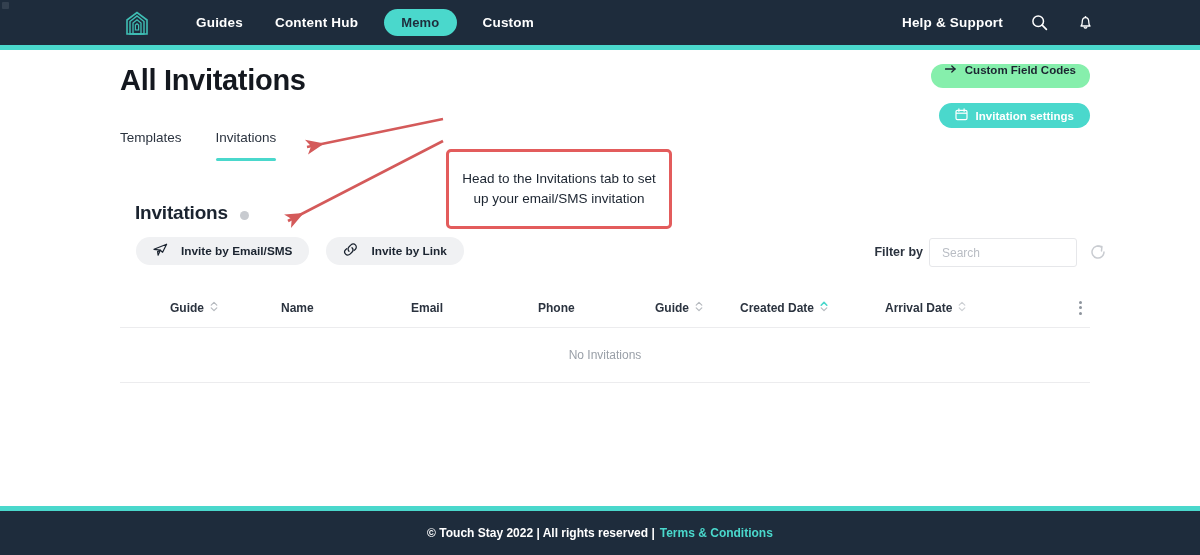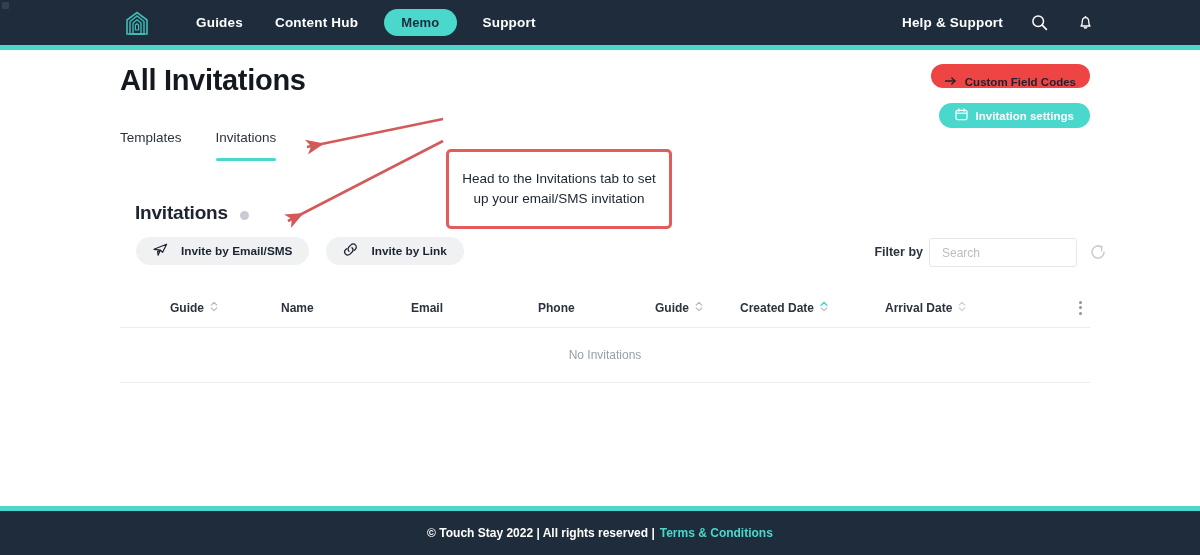--- a/index.html
+++ b/index.html
@@ -130,31 +130,31 @@
     height: 3px;
     background: #4ad8cc;
     border-radius: 2px;
   }
 
   
   .btn-custom-field {
     position: absolute;
     right: 110px;
     top: 14px;
-    background: #ef4444;
+    background: #86efac;
     border: none;
     border-radius: 15px;
     height: 24px;
     padding: 0 14px;
     font-family: inherit;
     font-size: 11.5px;
     font-weight: bold;
     color: #1b2430;
     display: flex;
-    align-items: flex-end;
+    align-items: flex-start;
     gap: 8px;
     cursor: pointer;
   }
   .btn-invitation-settings {
     position: absolute;
     right: 110px;
     top: 53px;
     background: #4ad8cc;
     border: none;
     border-radius: 15px;
@@ -385,21 +385,21 @@
       <path d="M7 12.5 L14 7 L21 12.5 L21 25 L7 25 Z" fill="none" stroke="#3fbfb5" stroke-width="1.4"></path>
       <path d="M10 14 L14 10.8 L18 14 L18 25 L10 25 Z" fill="none" stroke="#3fbfb5" stroke-width="1.3"></path>
       <path d="M12.4 16 L14 14.7 L15.6 16 L15.6 21 L12.4 21 Z" fill="none" stroke="#3fbfb5" stroke-width="1.2"></path>
     </svg>
   </div>
 
   <div class="nav-links">
     <div class="nav-link">Guides</div>
     <div class="nav-link">Content Hub</div>
     <div class="nav-link pill">Memo</div>
-    <div class="nav-link">Support</div>
+    <div class="nav-link">Custom</div>
   </div>
 
   <div class="nav-right">
     <div class="nav-link">Help &amp; Support</div>
     <div class="icon-btn">
       <svg width="17" height="17" viewBox="0 0 17 17">
         <circle cx="7.2" cy="7.2" r="5.3" fill="none" stroke="#ffffff" stroke-width="1.5"></circle>
         <line x1="11.2" y1="11.2" x2="15.4" y2="15.4" stroke="#ffffff" stroke-width="1.7" stroke-linecap="round"></line>
       </svg>
     </div>

